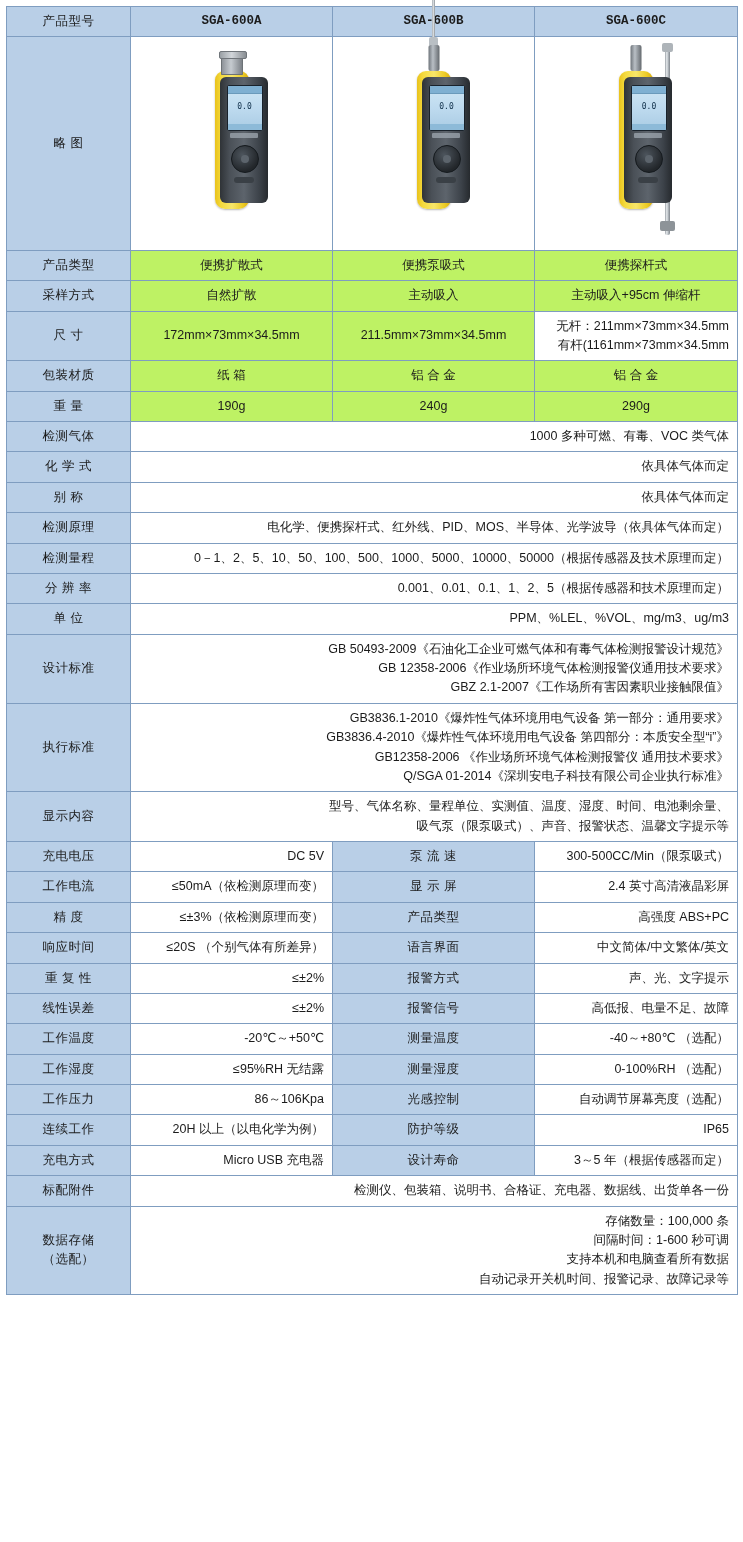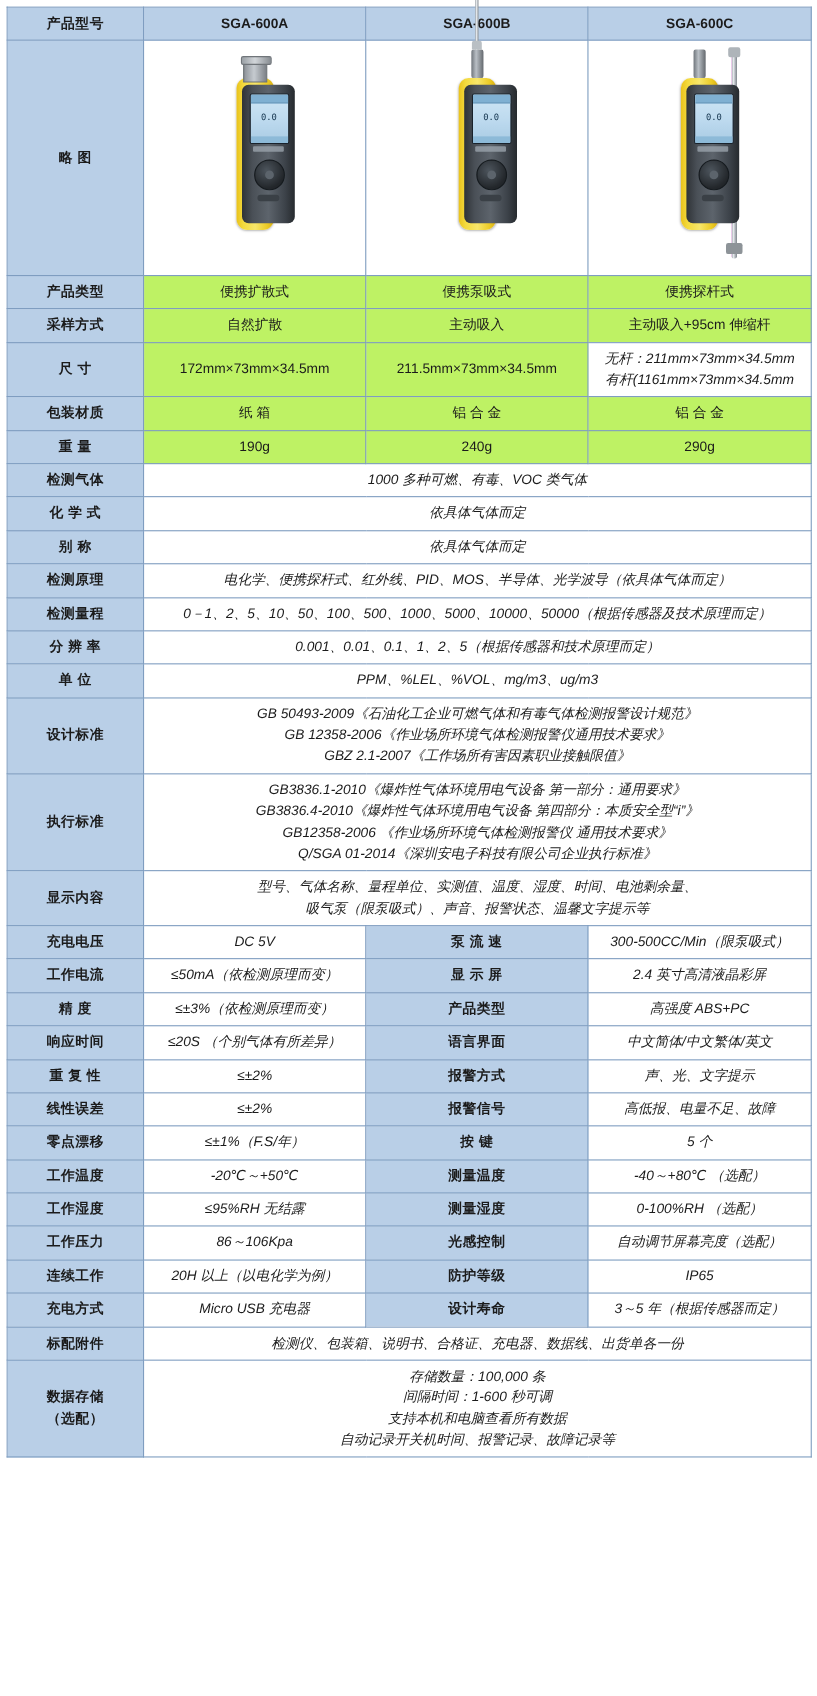--- a/index.html
+++ b/index.html
@@ -22,49 +22,49 @@
     padding:5px 8px;
     font-size:12.5px;
     color:#1b1b1b;
     vertical-align:middle;
     line-height:1.55;
     word-break:break-word;
   }
   td.lbl{
     background:#b9cfe7;
     text-align:center;
-    font-weight:bold;
+    font-weight:normal;
     color:#14304f;
     font-size:13px;
     letter-spacing:0.5px;
     width:124px;
   }
   td.lbl2{
     background:#b9cfe7;
     text-align:center;
-    font-weight:bold;
+    font-weight:normal;
     color:#14304f;
     font-size:13px;
     letter-spacing:0.5px;
   }
   td.val{
     background:#ffffff;
-    text-align:center;
-    font-style:italic;
+    text-align:right;
   }
   td.ctr{
     background:#bef264;
     text-align:center;
   }
   td.head{
     background:#b9cfe7;
     text-align:center;
     font-weight:bold;
     color:#14304f;
     font-size:13.5px;
+    font-family:Liberation Mono, monospace;
   }
   .imgcell{
     background:#ffffff;
     height:196px;
     text-align:center;
     vertical-align:middle;
     padding:0;
   }
   .multiline{white-space:pre-line;}
   .small{font-size:12px;}
@@ -417,26 +417,20 @@
       <td class="lbl2">报警方式</td>
       <td class="val">声、光、文字提示</td>
     </tr>
     <tr>
       <td class="lbl">线性误差</td>
       <td class="val">≤±2%</td>
       <td class="lbl2">报警信号</td>
       <td class="val">高低报、电量不足、故障</td>
     </tr>
     <tr>
-      <td class="lbl">零点漂移</td>
-      <td class="val">≤±1%（F.S/年）</td>
-      <td class="lbl2">按    键</td>
-      <td class="val">5 个</td>
-    </tr>
-    <tr>
       <td class="lbl">工作温度</td>
       <td class="val">-20℃～+50℃</td>
       <td class="lbl2">测量温度</td>
       <td class="val">-40～+80℃ （选配）</td>
     </tr>
     <tr>
       <td class="lbl">工作湿度</td>
       <td class="val">≤95%RH 无结露</td>
       <td class="lbl2">测量湿度</td>
       <td class="val">0-100%RH （选配）</td>

